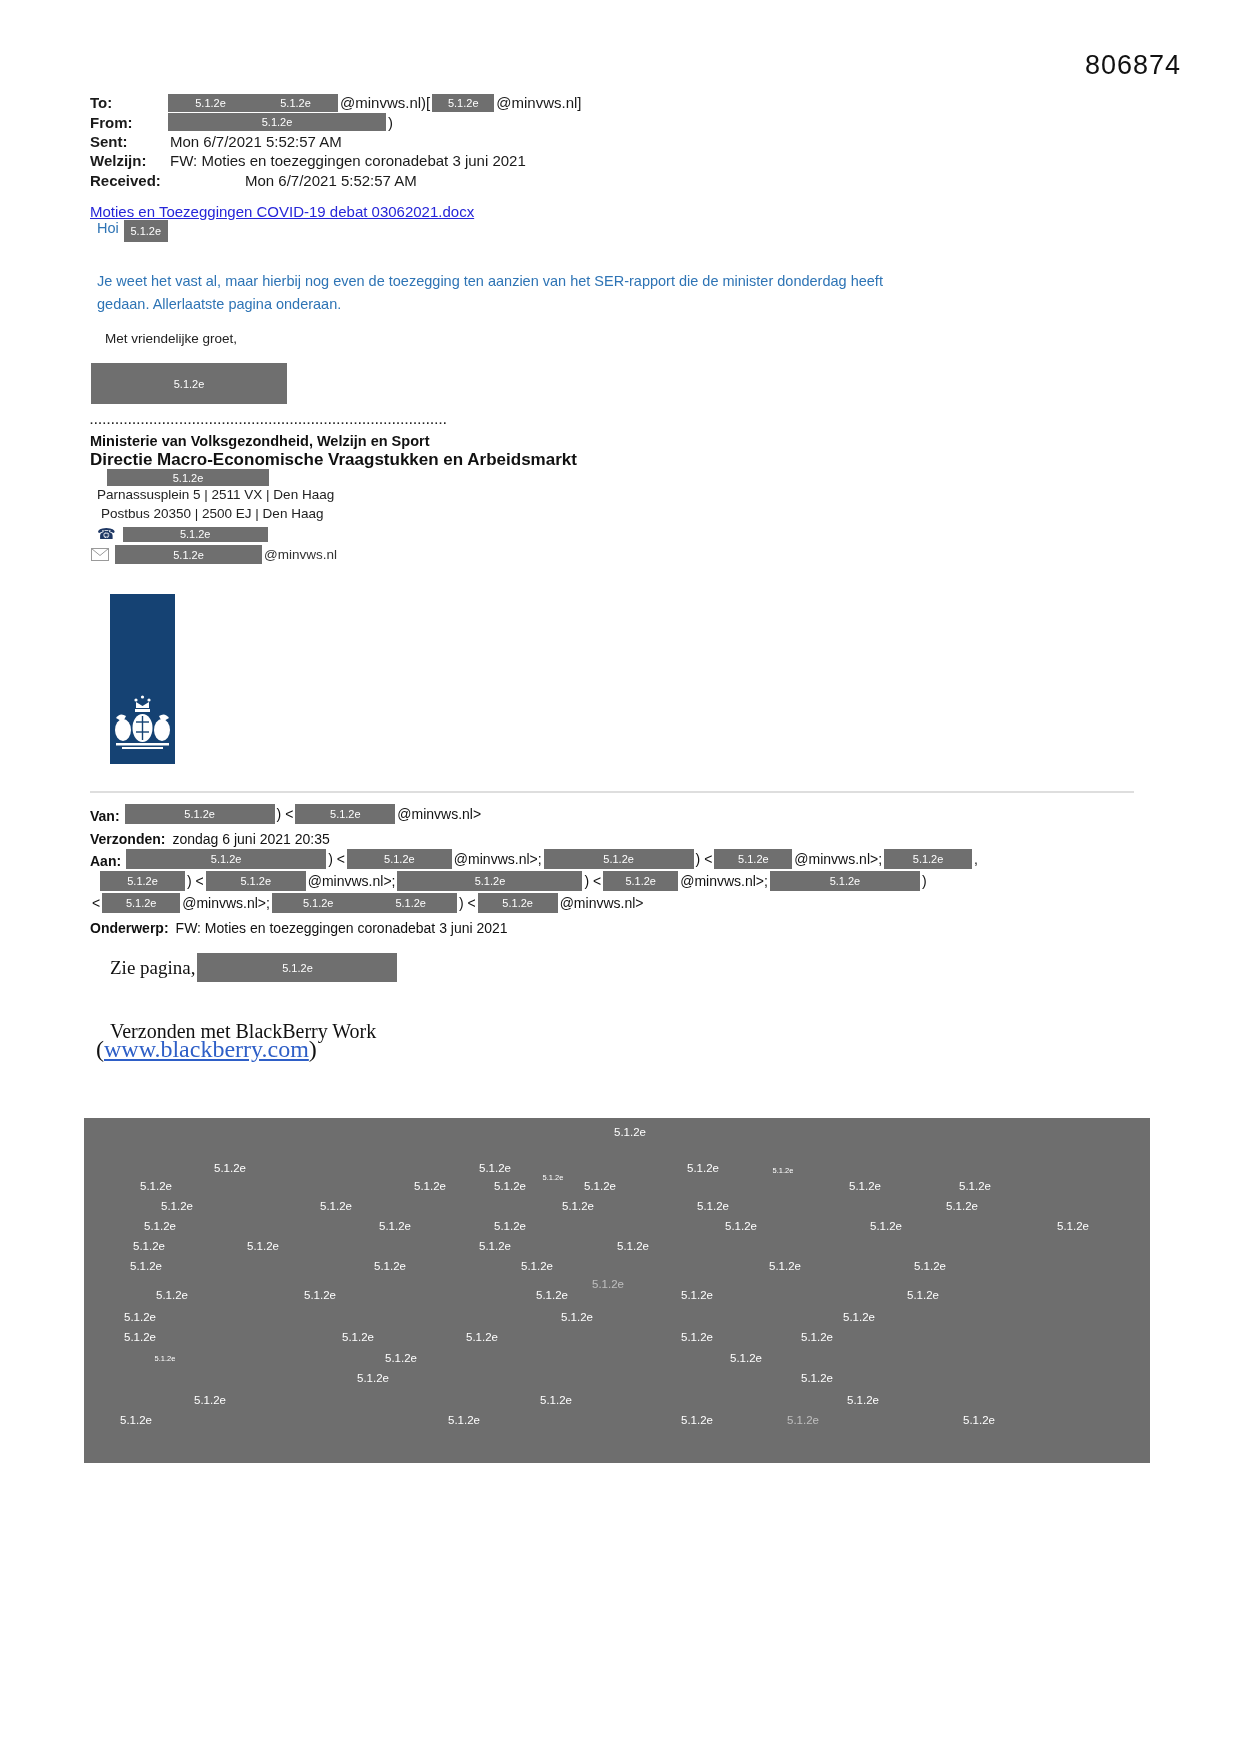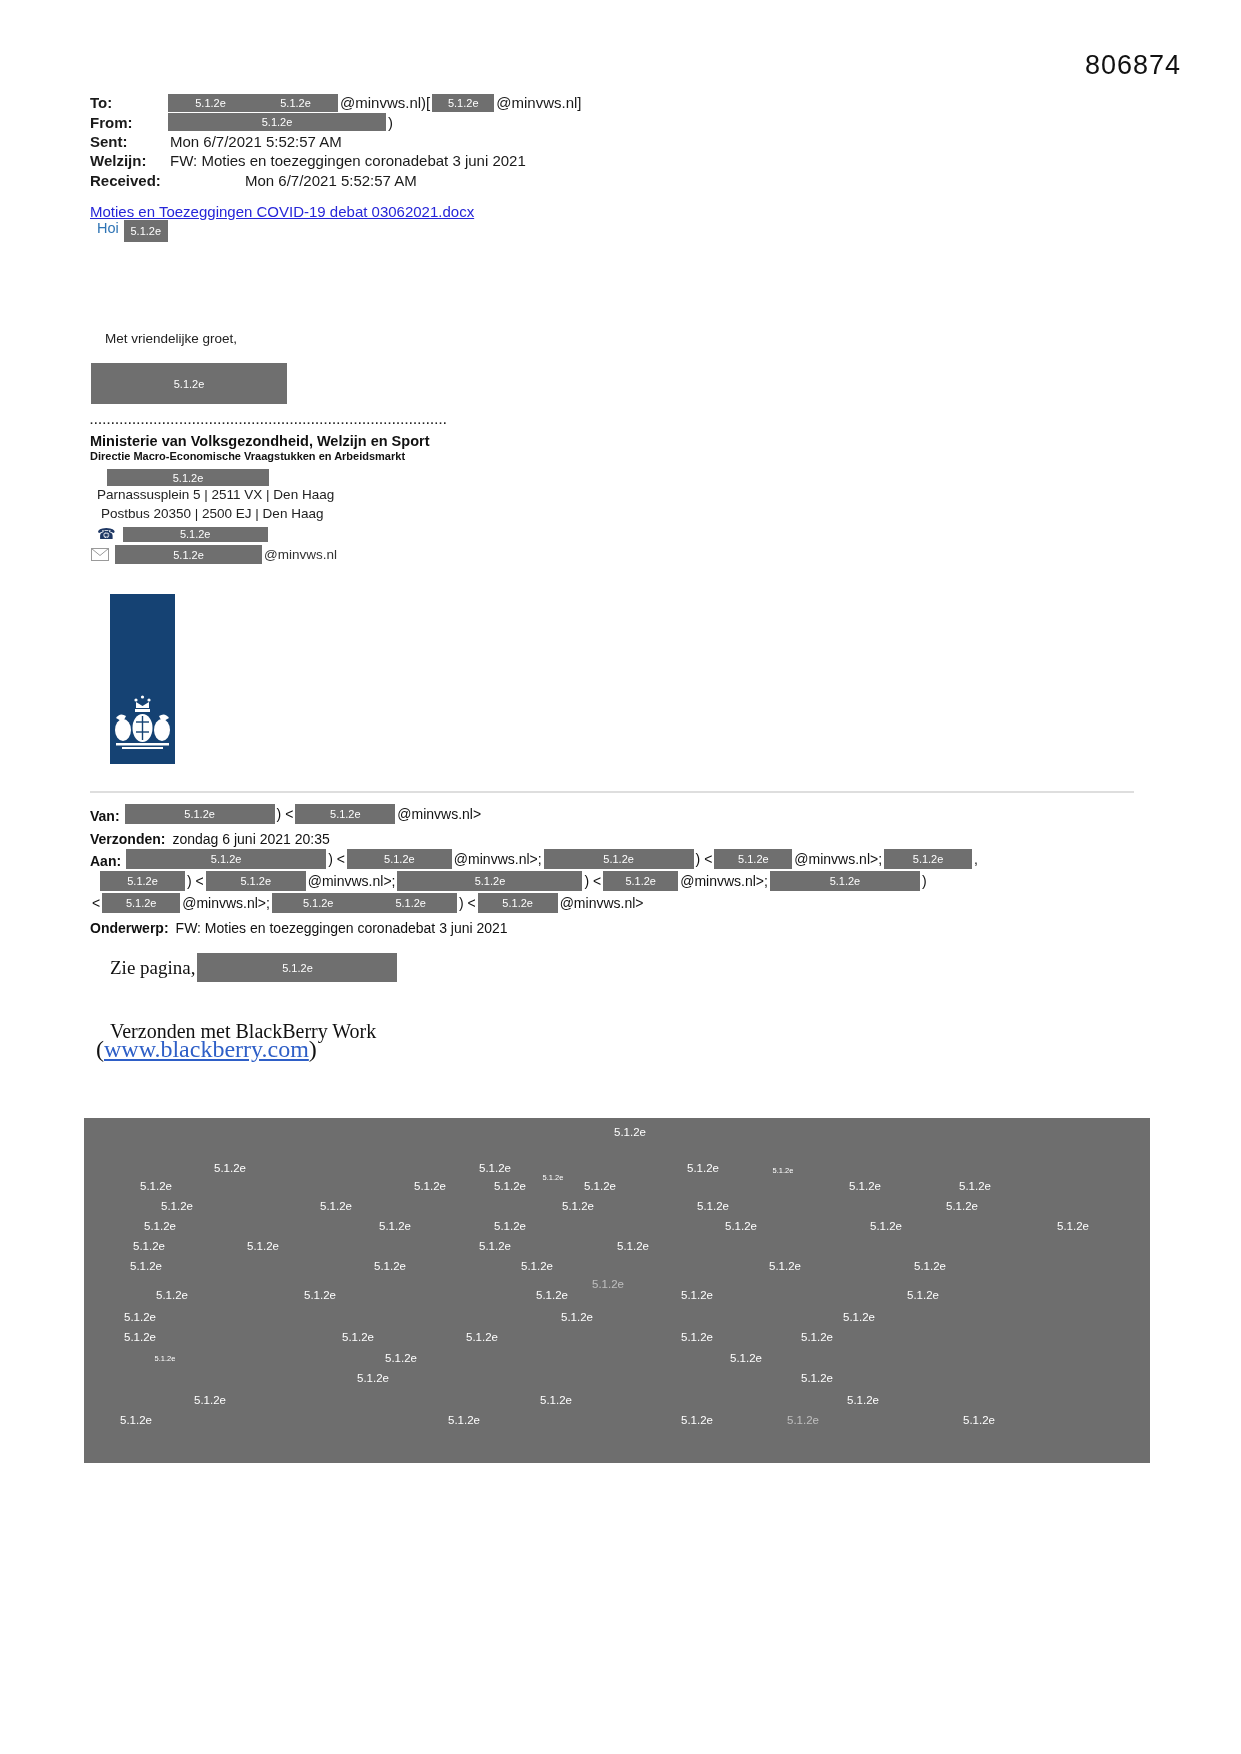--- a/index.html
+++ b/index.html
@@ -27,21 +27,21 @@
   .greeting-row{position:absolute;left:97px;top:220px;font-size:14.5px;color:#2e74b5;
                 display:flex;align-items:flex-start;}
   .greeting-row .redact{height:22px;margin-left:5px;}
 
   .body-text{position:absolute;left:97px;top:270px;font-size:14.5px;color:#2e74b5;line-height:23px;}
   .closing{position:absolute;left:105px;top:331px;font-size:13.5px;color:#222;}
 
   .sig-bigbox{position:absolute;left:91px;top:363px;width:196px;height:41px;}
   .dots{position:absolute;left:90px;top:414px;font-size:11px;font-weight:bold;letter-spacing:1.2px;color:#222;}
   .sig-org{position:absolute;left:90px;top:433px;font-size:14.5px;font-weight:bold;color:#111;}
-  .sig-dept{position:absolute;left:90px;top:450px;font-size:11px;font-weight:bold;color:#111;}
+  .sig-dept{position:absolute;left:90px;top:450px;font-size:17px;font-weight:bold;color:#111;}
   .sig-namebox{position:absolute;left:107px;top:469px;width:162px;height:17px;}
   .sig-addr1{position:absolute;left:97px;top:487px;font-size:13.5px;color:#222;}
   .sig-addr2{position:absolute;left:101px;top:506px;font-size:13.5px;color:#222;}
   .phone-row{position:absolute;left:97px;top:525px;display:flex;align-items:center;font-size:14px;}
   .phone-glyph{color:#1f3864;font-size:15px;margin-right:7px;}
   .phone-row .redact{width:145px;height:15px;}
   .mail-row{position:absolute;left:91px;top:545px;display:flex;align-items:center;font-size:13.5px;color:#333;}
   .mail-glyph{margin-right:6px;display:inline-flex;}
   .mail-row .redact{width:147px;height:19px;margin-right:2px;}
 
@@ -123,20 +123,24 @@
 
   <a href="#" class="attachment-link">Moties en Toezeggingen COVID-19 debat 03062021.docx</a>
 
   <div class="greeting-row">
     <span>Hoi</span>
     <span class="redact" style="width:44px">
       <span class="rlabel">5.1.2e</span>
     </span>
   </div>
 
+  <div class="body-text">
+    <div>Je weet het vast al, maar hierbij nog even de toezegging ten aanzien van het SER-rapport die de minister donderdag heeft</div>
+    <div>gedaan. Allerlaatste pagina onderaan.</div>
+  </div>
 
   <div class="closing">Met vriendelijke groet,</div>
 
   <span class="redact sig-bigbox">
     <span class="rlabel">5.1.2e</span>
   </span>
 
   <div class="dots">....................................................................................</div>
   <div class="sig-org">Ministerie van Volksgezondheid, Welzijn en Sport</div>
   <div class="sig-dept">Directie Macro-Economische Vraagstukken en Arbeidsmarkt</div>

